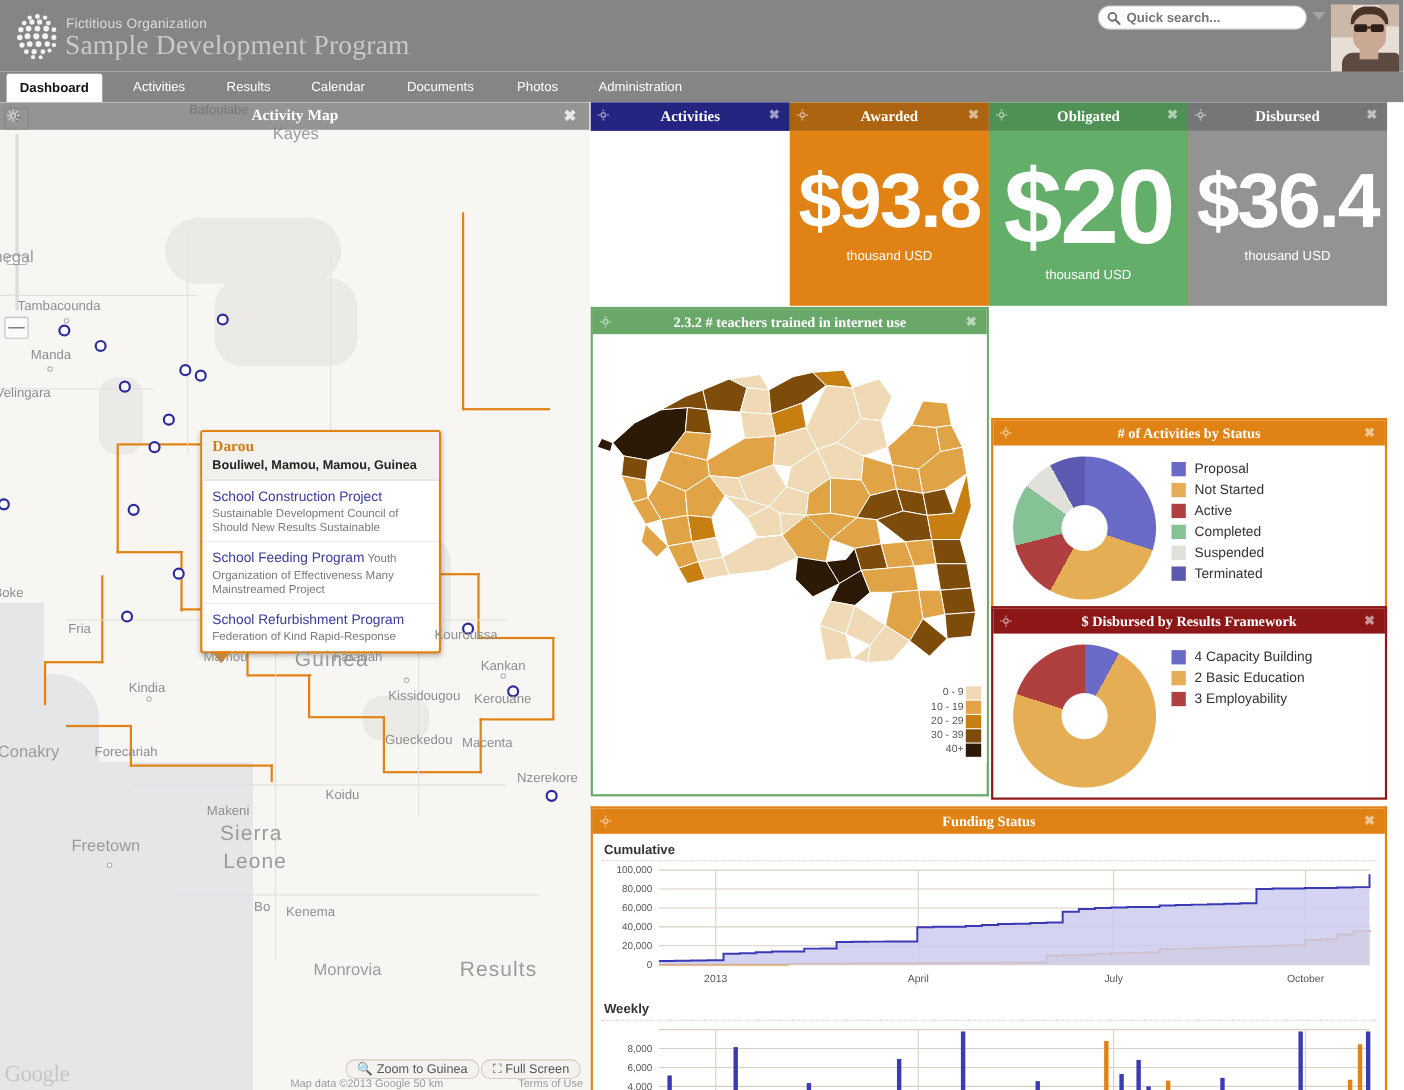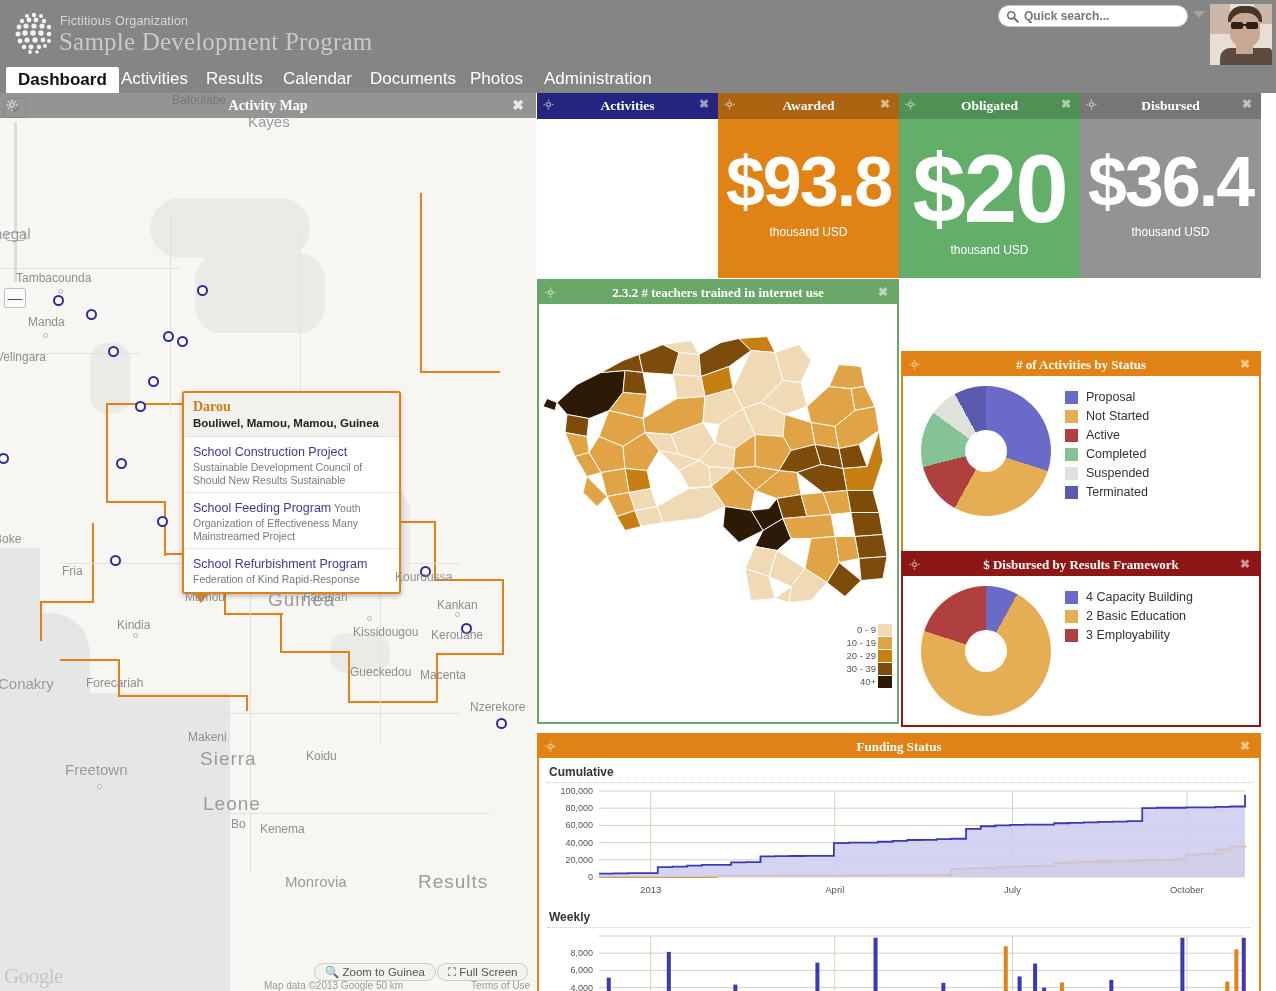--- a/index.html
+++ b/index.html
@@ -57,21 +57,21 @@
   .av-bg1{position:absolute;background:#e7ded6;}
   .av-bg2{position:absolute;background:#cbb8a8;}
 
   
   #tabbar{
     position:absolute; left:0; top:65px; width:1276px; height:28px;
     background:#858585;
   }
   .tab{
     position:absolute; top:0; height:28px; line-height:28px;
-    font-size:17px; color:#fff; padding:0 12px; cursor:pointer;
+    font-size:12px; color:#fff; padding:0 12px; cursor:pointer;
     white-space:nowrap;
   }
   .tab.active{
     background:#fff; color:#111; font-weight:bold; top:2px; height:26px; line-height:26px;
     border-radius:2px 2px 0 0;
   }
 
   
   #main{
     position:absolute; left:0; top:93px; width:1276px; height:898px;
@@ -196,21 +196,21 @@
     border:1px solid #9a9a9a;background:#fff;font-size:12px;color:#222;
     font-family:"Liberation Sans", sans-serif;padding-left:3px;
   }
   #ind-map{position:relative;height:389px;overflow:hidden;background:#fff;}
   #ind-legend{position:absolute;right:5px;bottom:4px;width:54px;}
   .lg-row{height:12px;position:relative;margin-bottom:1px;}
   .lg-txt{position:absolute;right:16px;top:0;font-size:9.5px;color:#555;line-height:12px;}
   .lg-sw{position:absolute;right:0;top:0;width:14px;height:12px;}
 
   
-  #status-widget{left:901px;top:258px;width:360px;height:208px;border-color:#e08214;}
+  #status-widget{left:901px;top:287px;width:360px;height:208px;border-color:#e08214;}
   #status-widget .wtitle{background:#e08214;}
   #rf-widget{left:901px;top:458px;width:360px;height:176px;border-color:#8d1616;}
   #rf-widget .wtitle{background:#8d1616;}
   .donut-body{position:relative;height:149px;}
   .donut{position:absolute;left:18px;top:10px;width:130px;height:130px;border-radius:50%;}
   .donut::after{
     content:"";position:absolute;left:50%;top:50%;width:42px;height:42px;
     margin:-21px 0 0 -21px;background:#fff;border-radius:50%;
   }
   .dlegend{position:absolute;left:162px;top:12px;}
@@ -417,24 +417,24 @@
         <div class="map-label big" style="left: 268px; top: 496px;">Guinea</div>
         <div class="map-label" style="left: 185px; top: 497px;">Mamou</div>
         <div class="map-label" style="left: 117px; top: 525px;">Kindia</div>
         <div class="map-label" style="left: 62px; top: 471px;">Fria</div>
         <div class="map-label" style="left: -6px; top: 439px;">Boke</div>
         <div class="map-label mid" style="left: -2px; top: 582px;">Conakry</div>
         <div class="map-label" style="left: 86px; top: 583px;">Forecariah</div>
         <div class="map-label mid" style="left: 65px; top: 668px;">Freetown</div>
         <div class="map-label" style="left: 188px; top: 637px;">Makeni</div>
         <div class="map-label big" style="left: 200px; top: 655px;">Sierra</div>
-        <div class="map-label big" style="left: 203px; top: 680px; margin-top: 20px;">Leone</div>
+        <div class="map-label big" style="left: 203px; top: 680px;">Leone</div>
         <div class="map-label" style="left: 231px; top: 724px;">Bo</div>
         <div class="map-label" style="left: 260px; top: 729px;">Kenema</div>
-        <div class="map-label" style="left: 306px; top: 622px; margin-top: 34px;">Koidu</div>
+        <div class="map-label" style="left: 296px; top: 622px;">Koidu</div>
         <div class="map-label" style="left: 350px; top: 572px;">Gueckedou</div>
         <div class="map-label" style="left: 420px; top: 575px;">Macenta</div>
         <div class="map-label" style="left: 353px; top: 532px;">Kissidougou</div>
         <div class="map-label" style="left: 303px; top: 497px;">Faranah</div>
         <div class="map-label" style="left: 395px; top: 477px;">Kouroussa</div>
         <div class="map-label" style="left: 437px; top: 505px;">Kankan</div>
         <div class="map-label" style="left: 431px; top: 535px;">Kerouane</div>
         <div class="map-label" style="left: 470px; top: 607px;">Nzerekore</div>
         <div class="map-label mid" style="left: 285px; top: 780px;">Monrovia</div>
         <div class="map-label big" style="left: 418px; top: 778px;">Results</div>

